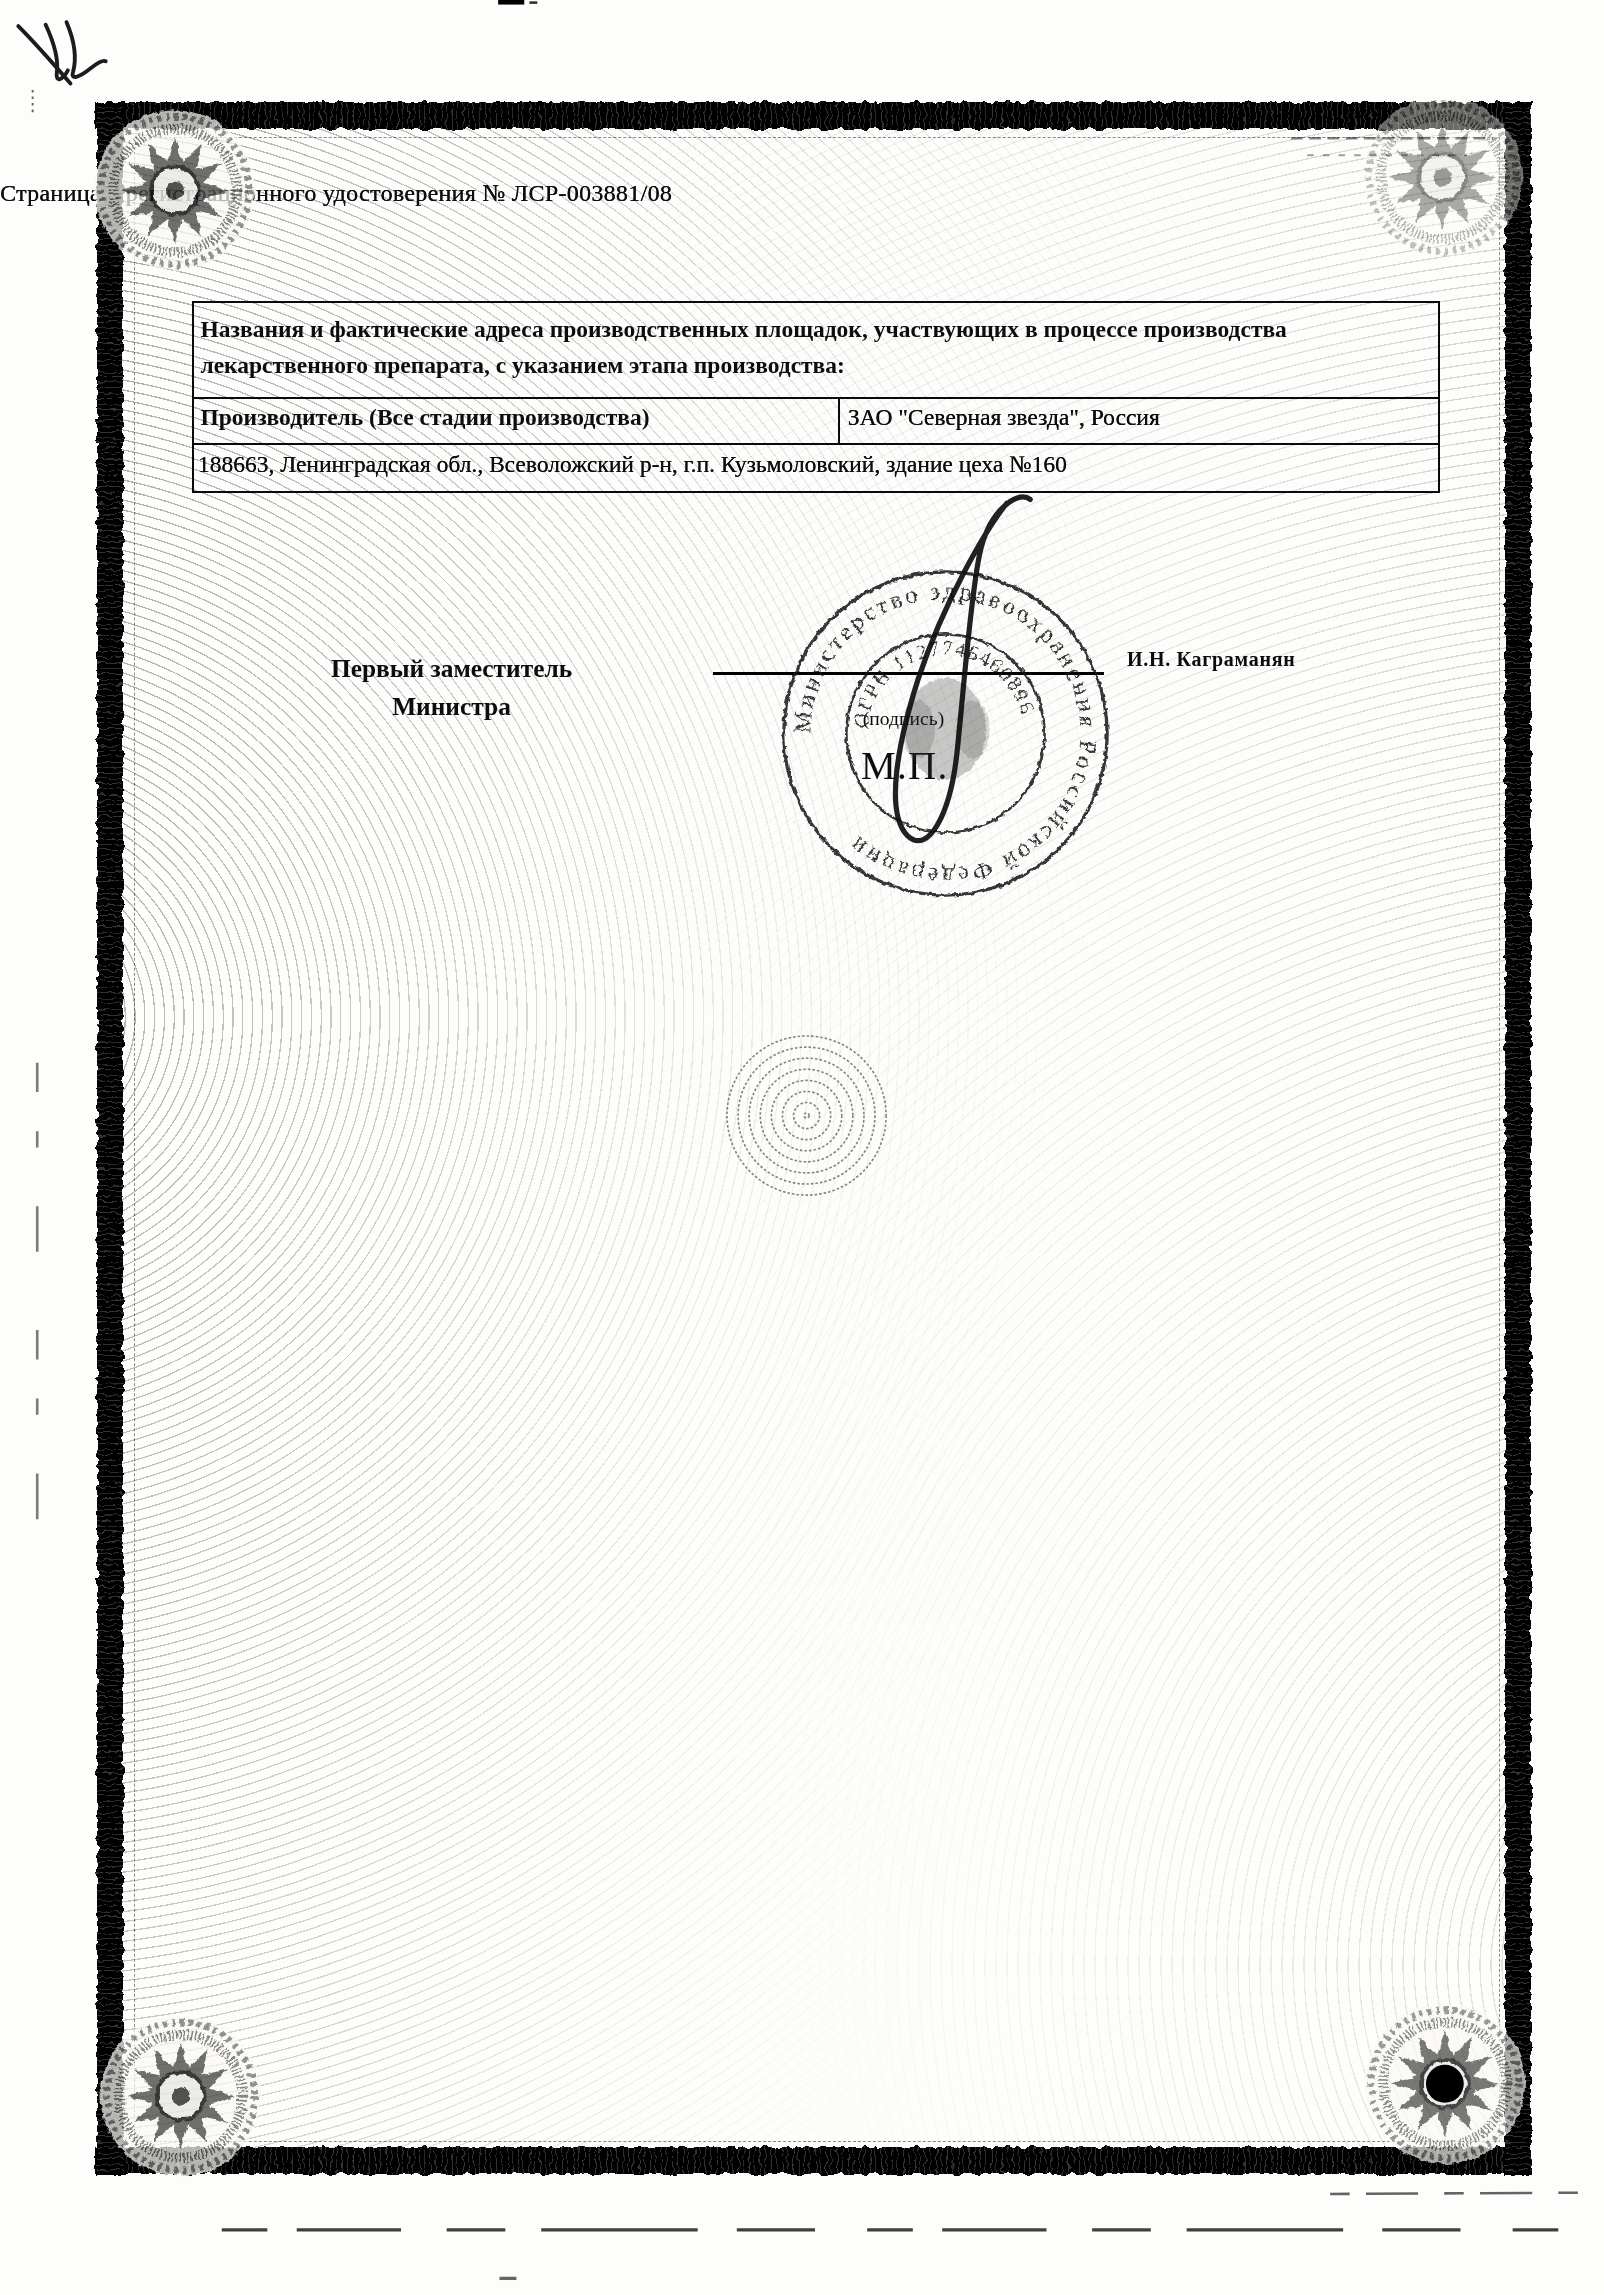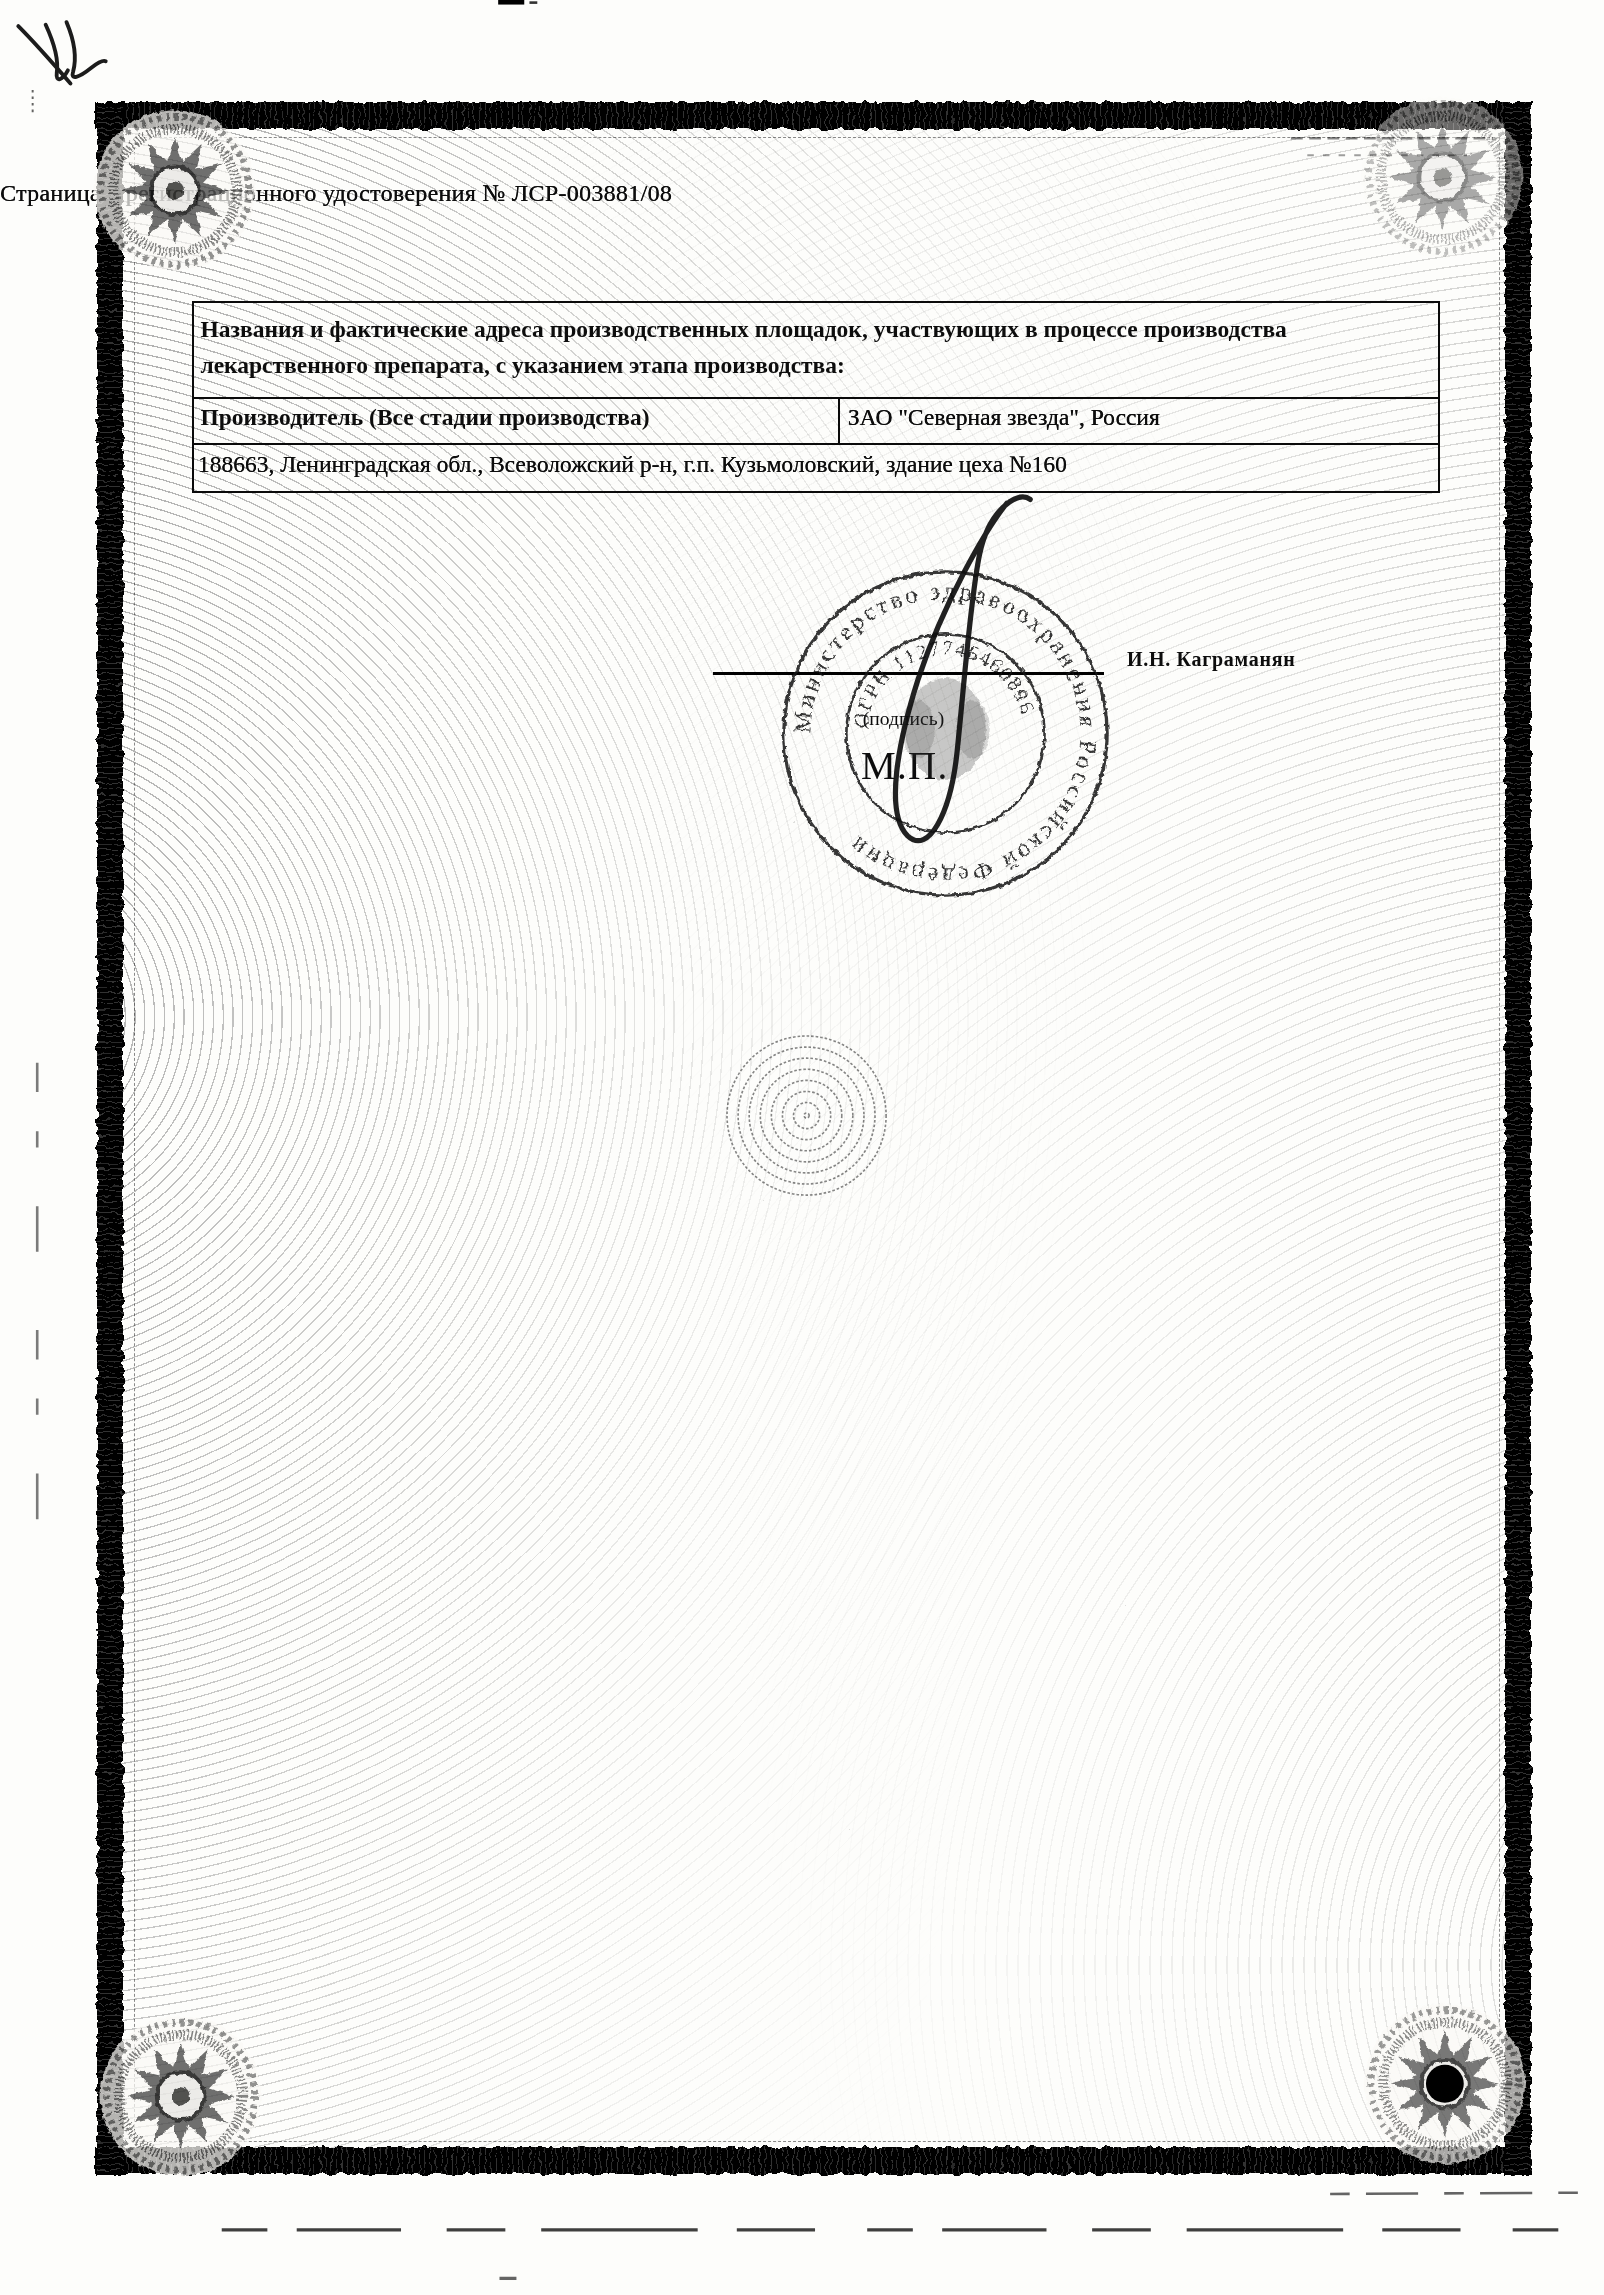--- a/index.html
+++ b/index.html
@@ -92,20 +92,24 @@
 
   <div class="doc-table">
     <div class="t-head">Названия и фактические адреса производственных площадок, участвующих в процессе производства лекарственного препарата, с указанием этапа производства:</div>
     <div class="t-mid">
       <div class="t-label">Производитель (Все стадии производства)</div>
       <div class="t-value">ЗАО "Северная звезда", Россия</div>
     </div>
     <div class="t-addr">188663, Ленинградская обл., Всеволожский р-н, г.п. Кузьмоловский, здание цеха №160</div>
   </div>
 
+  <div class="sig-title">
+    <div>Первый заместитель</div>
+    <div>Министра</div>
+  </div>
   <div class="sig-line"></div>
   <div class="sig-name">И.Н. Каграманян</div>
   <div class="sig-caption">(подпись)</div>
   <div class="sig-mp">М.П.</div>
 
   <svg class="overlay" width="1604" height="2295" viewBox="0 0 2460 3520">
     <defs>
       <filter id="rough" x="-6%" y="-6%" width="112%" height="112%">
         <feTurbulence type="fractalNoise" baseFrequency="0.12" numOctaves="2" seed="3" result="t"></feTurbulence>
         <feDisplacementMap in="SourceGraphic" in2="t" scale="7" xChannelSelector="R" yChannelSelector="G"></feDisplacementMap>

